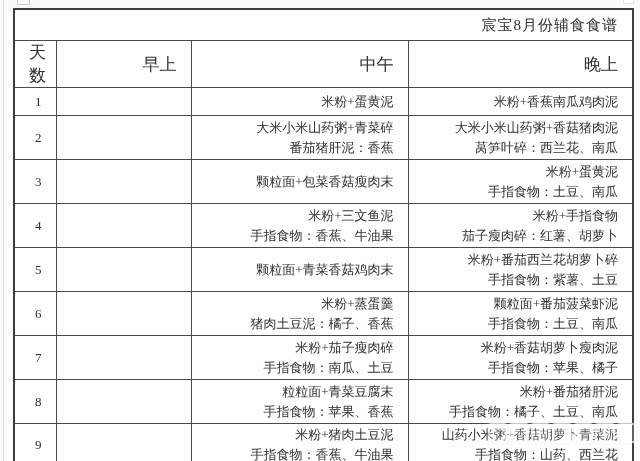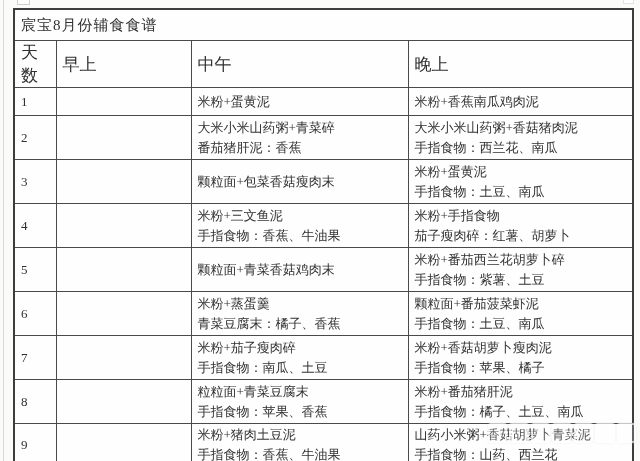--- a/index.html
+++ b/index.html
@@ -52,22 +52,22 @@
     top: 8px;
     width: 619px;
     border-collapse: collapse;
     table-layout: fixed;
     background: #fefefe;
     border: 2px solid #3d3d3d;
   }
   table.schedule th,
   table.schedule td {
     border: 1px solid #4a4a4a;
-    padding: 0 6px;
-    text-align: left;
+    padding: 0 14px;
+    text-align: right;
     vertical-align: middle;
     font-weight: normal;
     overflow: hidden;
   }
   .title-row th {
     height: 30px;
     font-size: 15px;
     letter-spacing: 1px;
   }
   .header-row th {
@@ -148,21 +148,21 @@
         </tr>
         <tr class="meal-row-double">
           <td class="day-cell">2</td>
           <td class="meal-cell"></td>
           <td class="meal-cell">
             <div class="meal-line">大米小米山药粥+青菜碎</div>
             <div class="meal-line">番茄猪肝泥：香蕉</div>
           </td>
           <td class="meal-cell">
             <div class="meal-line">大米小米山药粥+香菇猪肉泥</div>
-            <div class="meal-line">手指食物：西兰花、南瓜</div>
+            <div class="meal-line">莴笋叶碎：西兰花、南瓜</div>
           </td>
         </tr>
         <tr class="meal-row-double">
           <td class="day-cell">3</td>
           <td class="meal-cell"></td>
           <td class="meal-cell">
             <div class="meal-line">颗粒面+包菜香菇瘦肉末</div>
           </td>
           <td class="meal-cell">
             <div class="meal-line">米粉+蛋黄泥</div>
@@ -190,21 +190,21 @@
           <td class="meal-cell">
             <div class="meal-line">米粉+番茄西兰花胡萝卜碎</div>
             <div class="meal-line">手指食物：紫薯、土豆</div>
           </td>
         </tr>
         <tr class="meal-row-double">
           <td class="day-cell">6</td>
           <td class="meal-cell"></td>
           <td class="meal-cell">
             <div class="meal-line">米粉+蒸蛋羹</div>
-            <div class="meal-line">青菜豆腐末：橘子、香蕉</div>
+            <div class="meal-line">猪肉土豆泥：橘子、香蕉</div>
           </td>
           <td class="meal-cell">
             <div class="meal-line">颗粒面+番茄菠菜虾泥</div>
             <div class="meal-line">手指食物：土豆、南瓜</div>
           </td>
         </tr>
         <tr class="meal-row-double">
           <td class="day-cell">7</td>
           <td class="meal-cell"></td>
           <td class="meal-cell">

